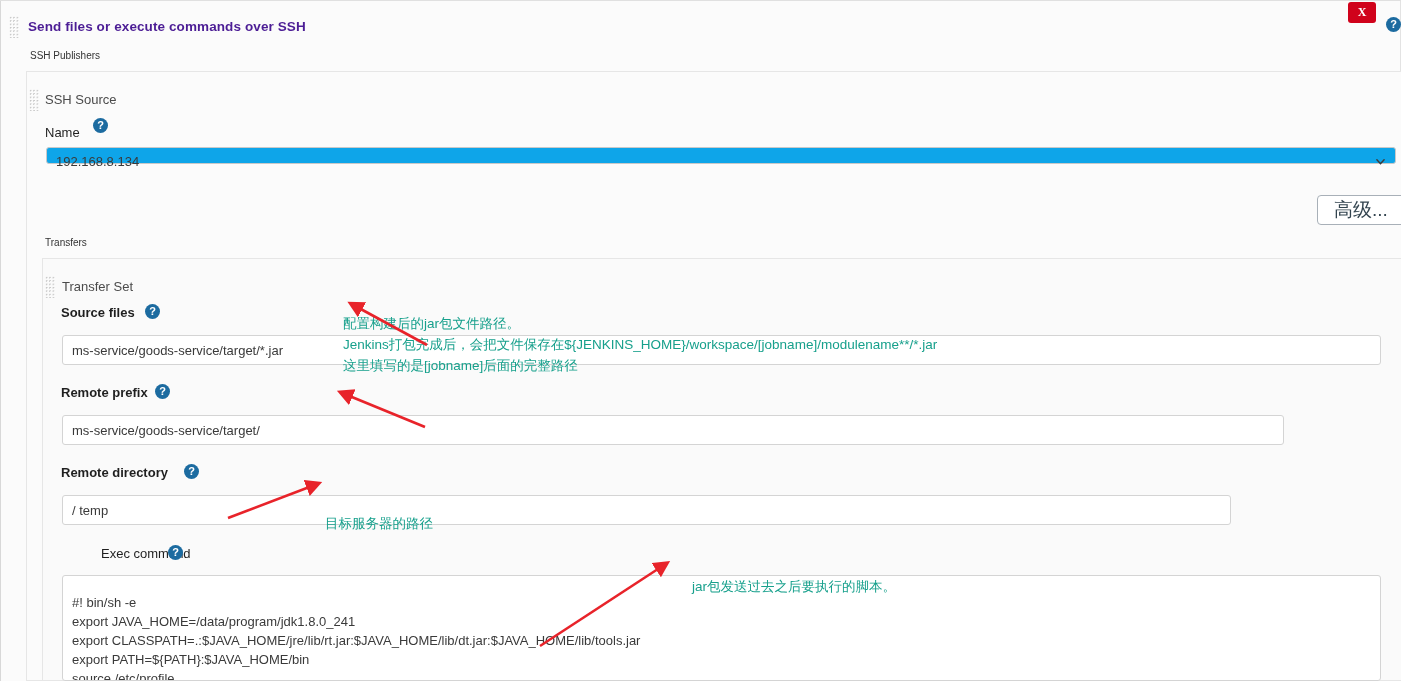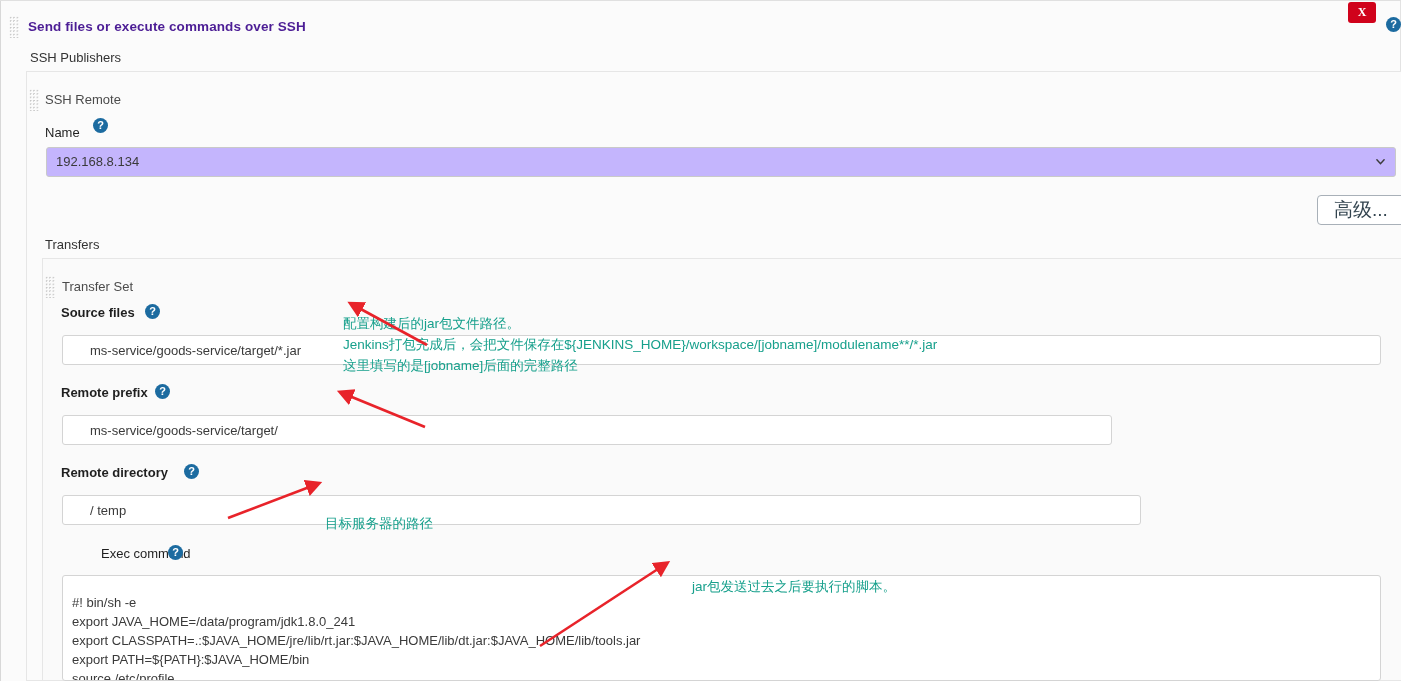--- a/index.html
+++ b/index.html
@@ -44,21 +44,21 @@
   .title-main {
     position: absolute;
     font-size: 13.5px;
     font-weight: bold;
     color: #4c1d95;
     letter-spacing: .1px;
     white-space: nowrap;
   }
   .section-label {
     position: absolute;
-    font-size: 13px;
+    font-size: 10px;
     color: #333;
     white-space: nowrap;
   }
   .sub-label {
     position: absolute;
     font-size: 13px;
     color: #4b4b4b;
     white-space: nowrap;
   }
   .field-label {
@@ -96,32 +96,32 @@
 
   
   .text-input {
     position: absolute;
     height: 30px;
     border: 1px solid #d4d4d4;
     border-radius: 3px;
     background: #ffffff;
     font-size: 13px;
     color: #3a3a3a;
-    padding: 0 27px;
+    padding: 0 9px;
     font-family: "Liberation Sans", sans-serif;
     outline: none;
   }
   .text-input::placeholder { color: #a9a9a9; }
 
   .select-wrap {
     position: absolute;
-    height: 30px;
+    height: 17px;
     border: 1px solid #c9c9c9;
     border-radius: 3px;
-    background: #c4b5fd;
+    background: #0ea5e9;
   }
   .select-wrap .sel-value {
     position: absolute;
     left: 9px; top: 0;
     line-height: 28px;
     font-size: 13px;
     color: #3a3a3a;
     white-space: nowrap;
   }
   .chevron {
@@ -220,21 +220,21 @@
   <button class="btn-close" style="left:1348px; top:2px;">X</button>
 
   <div class="help-icon" style="left:1386px; top:17px;">?</div>
 
   <div class="section-label" style="left:30px; top:50px;">SSH Publishers</div>
 
   <div class="panel" style="left:26px; top:71px; width:1375px; height:610px;"></div>
 
   <div class="grip" style="left:29px; top:89px;"></div>
 
-  <div class="sub-label" style="left:45px; top:92px;">SSH Remote</div>
+  <div class="sub-label" style="left:45px; top:92px;">SSH Source</div>
 
   <div class="field-label" style="left:45px; top:119px;margin-top:6px;">Name</div>
 
   <div class="help-icon" style="left:93px; top:118px;">?</div>
 
   <div class="select-wrap" style="left:46px; top:147px; width:1350px;">
     <span class="sel-value">192.168.8.134</span>
     <svg class="chevron" viewBox="0 0 10 7">
       <path d="M0.8 0.9 L5 5.4 L9.2 0.9" stroke="#3b3b3b" stroke-width="1.7" fill="none" stroke-linecap="round"></path>
     </svg>
@@ -249,25 +249,25 @@
   <div class="grip" style="left:45px; top:276px;"></div>
 
   <div class="sub-label" style="left:62px; top:279px;">Transfer Set</div>
 
   <div class="field-label bold" style="left:61px; top:305px;">Source files</div>
   <div class="help-icon" style="left:145px; top:304px;">?</div>
   <input class="text-input" style="left: 62px; top: 335px; width: 1319px;" value="ms-service/goods-service/target/*.jar">
 
   <div class="field-label bold" style="left:61px; top:385px;">Remote prefix</div>
   <div class="help-icon" style="left:155px; top:384px;">?</div>
-  <input class="text-input" style="left: 62px; top: 415px; width: 1050px;" value="ms-service/goods-service/target/">
+  <input class="text-input" style="left: 62px; top: 415px; width: 1222px;" value="ms-service/goods-service/target/">
 
   <div class="field-label bold" style="left:61px; top:465px;">Remote directory</div>
   <div class="help-icon" style="left:184px; top:464px;">?</div>
-  <input class="text-input" style="left: 62px; top: 495px; width: 1079px;" value="/ temp">
+  <input class="text-input" style="left: 62px; top: 495px; width: 1169px;" value="/ temp">
 
   <div class="field-label" style="left:61px; top:546px;margin-left:40px;">Exec command</div>
   <div class="help-icon" style="left:168px; top:545px;">?</div>
   <textarea class="textarea-box" style="left: 62px; top: 575px; width: 1319px; height: 106px;" spellcheck="false">#! bin/sh -e
 export JAVA_HOME=/data/program/jdk1.8.0_241
 export CLASSPATH=.:$JAVA_HOME/jre/lib/rt.jar:$JAVA_HOME/lib/dt.jar:$JAVA_HOME/lib/tools.jar
 export PATH=${PATH}:$JAVA_HOME/bin
 source /etc/profile</textarea>
 
   <div class="annot" style="left:343px; top:272px;">配置构建后的jar包文件路径。

